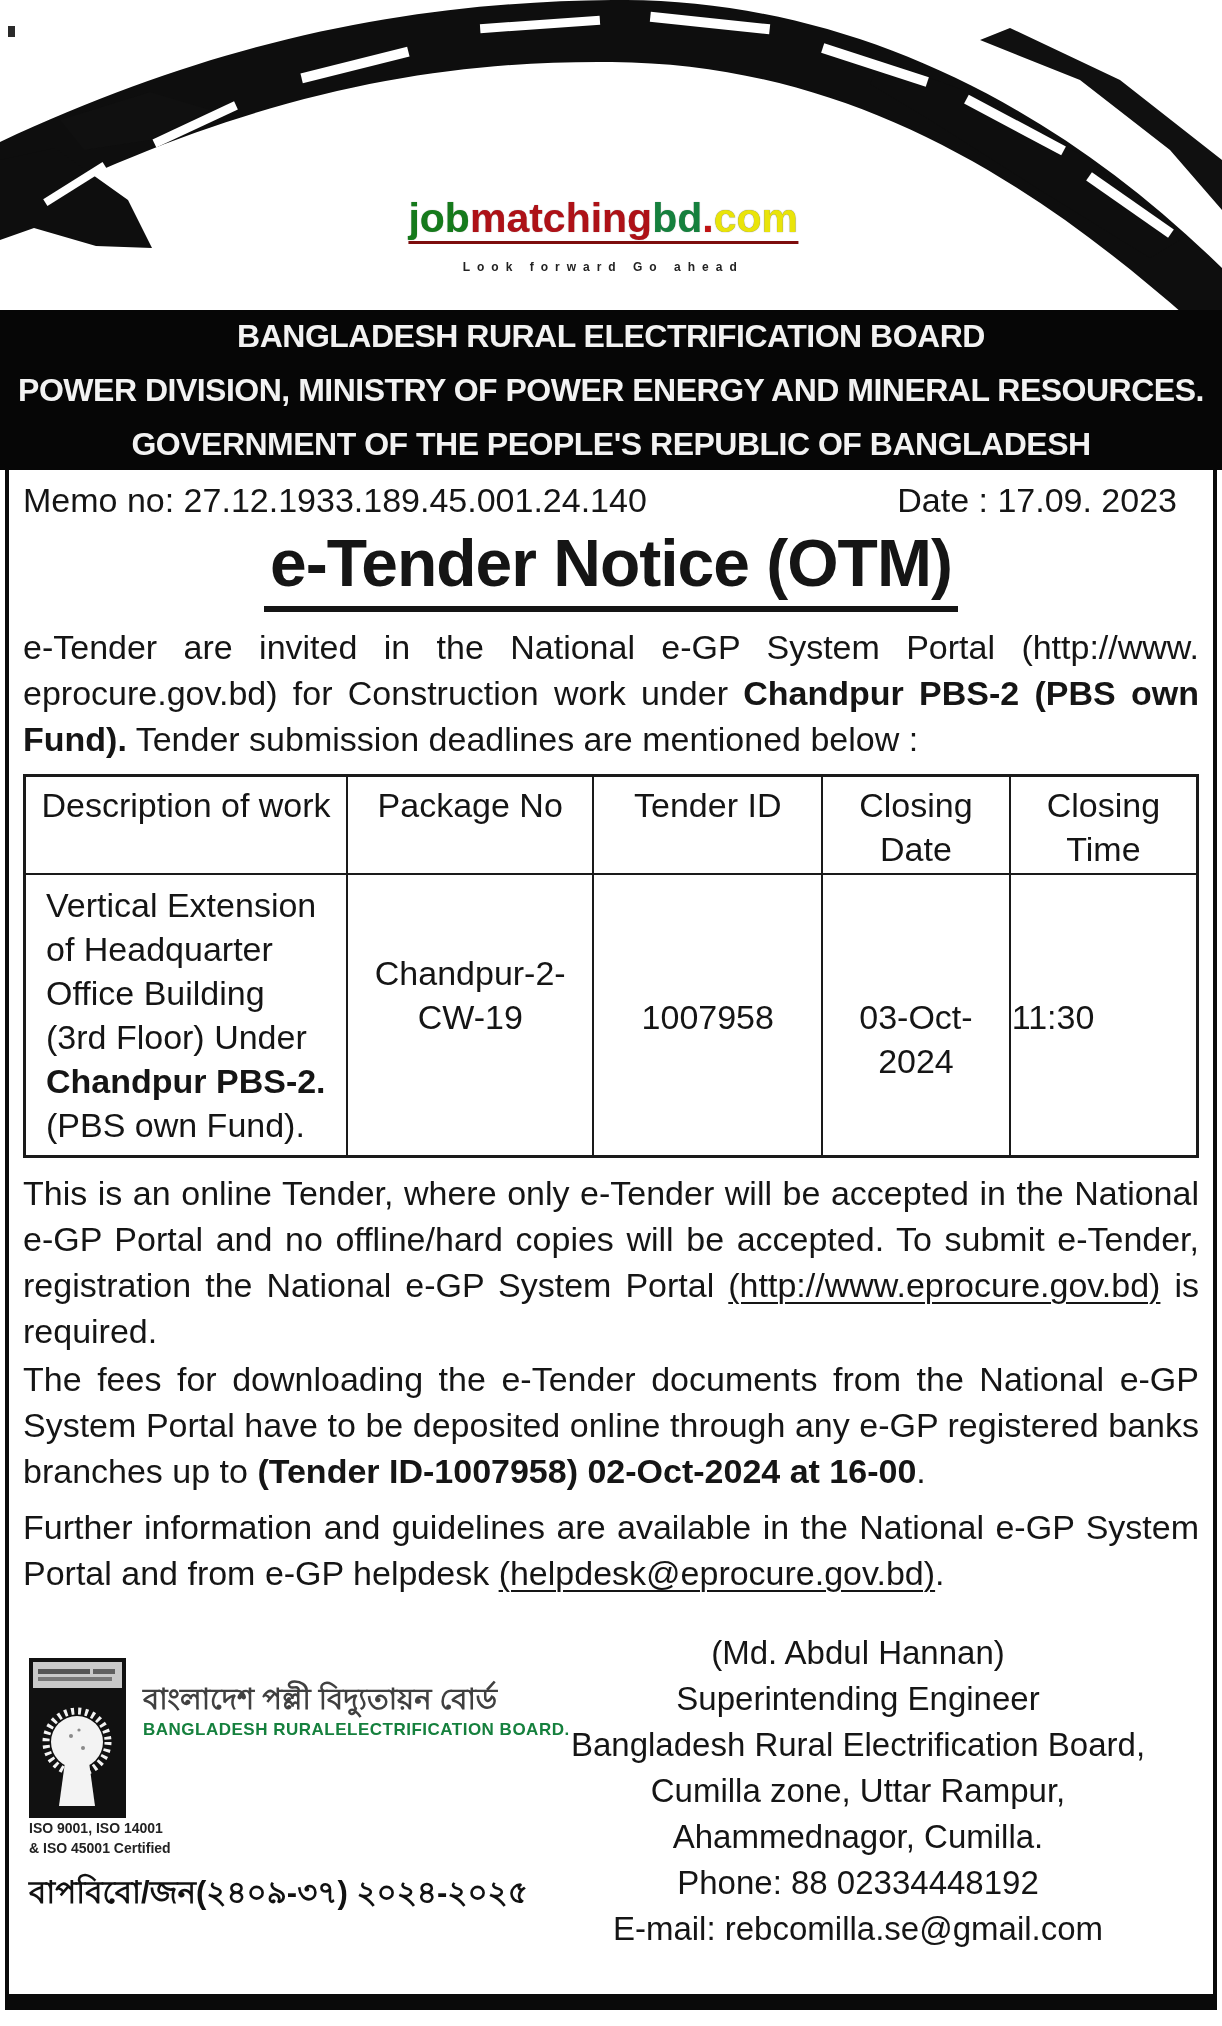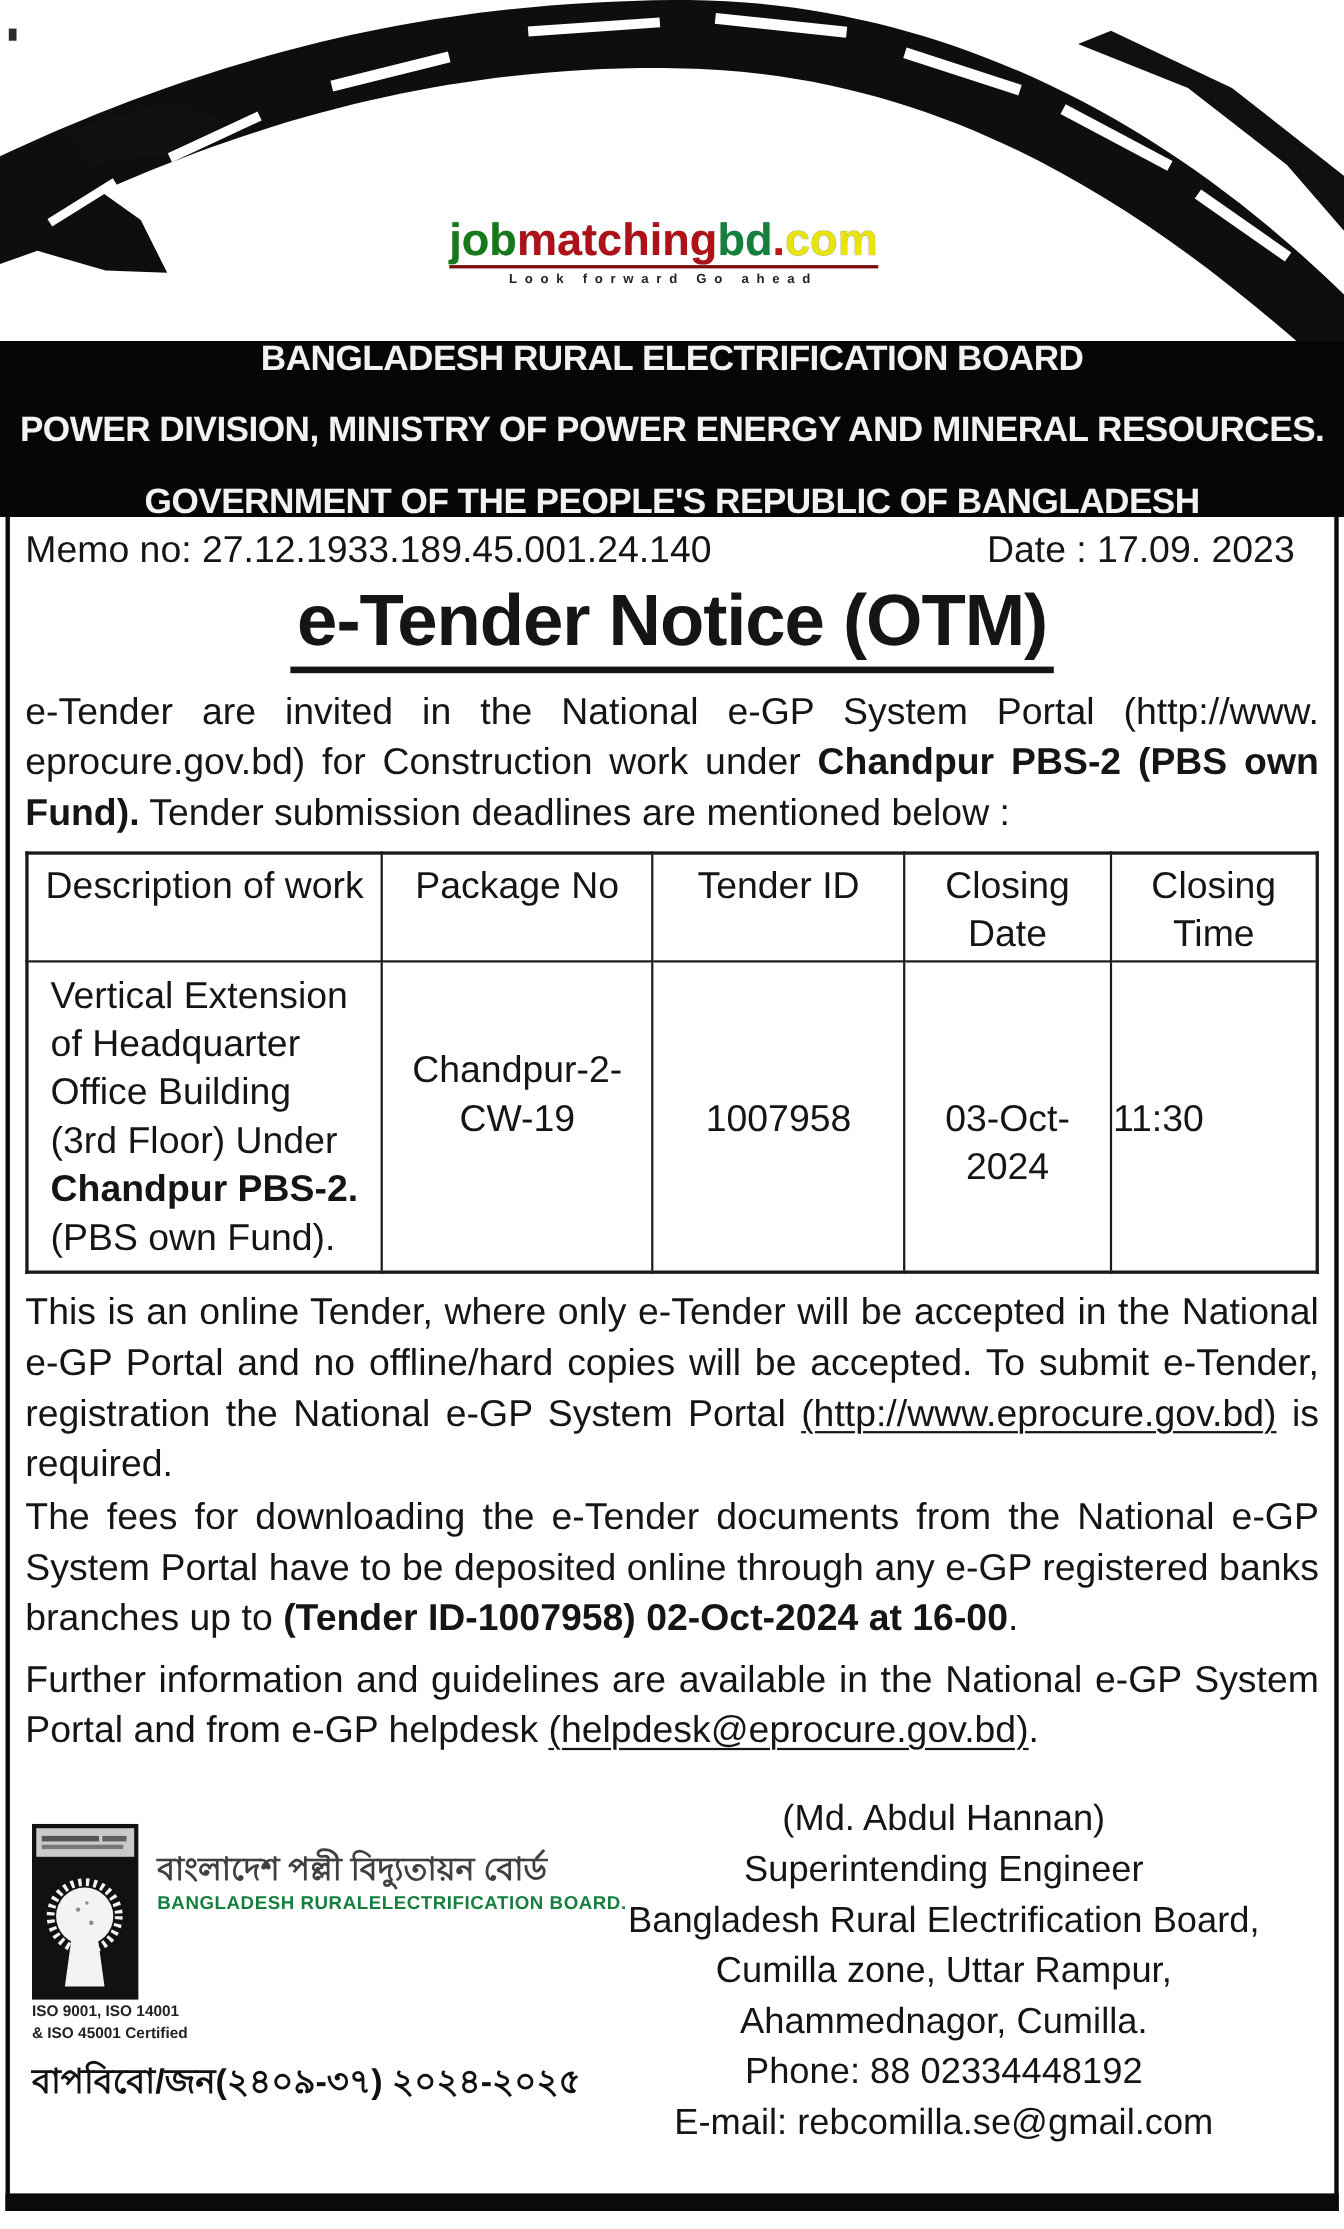--- a/index.html
+++ b/index.html
@@ -16,28 +16,28 @@
   
   .wm{
     position:absolute;top:198px;left:50%;transform:translateX(-52%);
     text-align:center;z-index:3;background:transparent;
   }
   .wm-word{font-size:41px;font-weight:bold;letter-spacing:0px;line-height:1;
     text-shadow:0 0 1px #00000066;}
   .c-job{color:#157a1b;} .c-matching{color:#ae1117;} .c-bd{color:#15803d;}
   .c-dot{color:#c01313;} .c-com{color:#e9e409;text-shadow:0 0 1px #000000aa;}
   .wm-tagline{
-    margin-top:2px;border-top:3px solid #7d0d0d;padding-top:2px;
+    margin-top:2px;border-top:3px solid #7d0d0d;padding-top:16px;
     font-size:12px;font-weight:bold;letter-spacing:7px;color:#222;
   }
   
   .band{
     position:absolute;top:310px;left:0;width:1222px;height:160px;
     background:#060606;color:#f2f2f2;text-align:center;
-    display:flex;flex-direction:column;justify-content:center;gap:19px;
+    display:flex;flex-direction:column;justify-content:center;gap:8px;
     z-index:2;
   }
   .band div{font-size:32px;font-weight:bold;letter-spacing:-0.5px;line-height:46px;}
   
   .frame{
     position:absolute;top:470px;left:5px;width:1212px;height:1540px;
     border-left:4px solid #0a0a0a;border-right:4px solid #0a0a0a;
     border-bottom:16px solid #0a0a0a;
     box-sizing:border-box;background:#fff;
     padding:10px 14px 0 14px;

